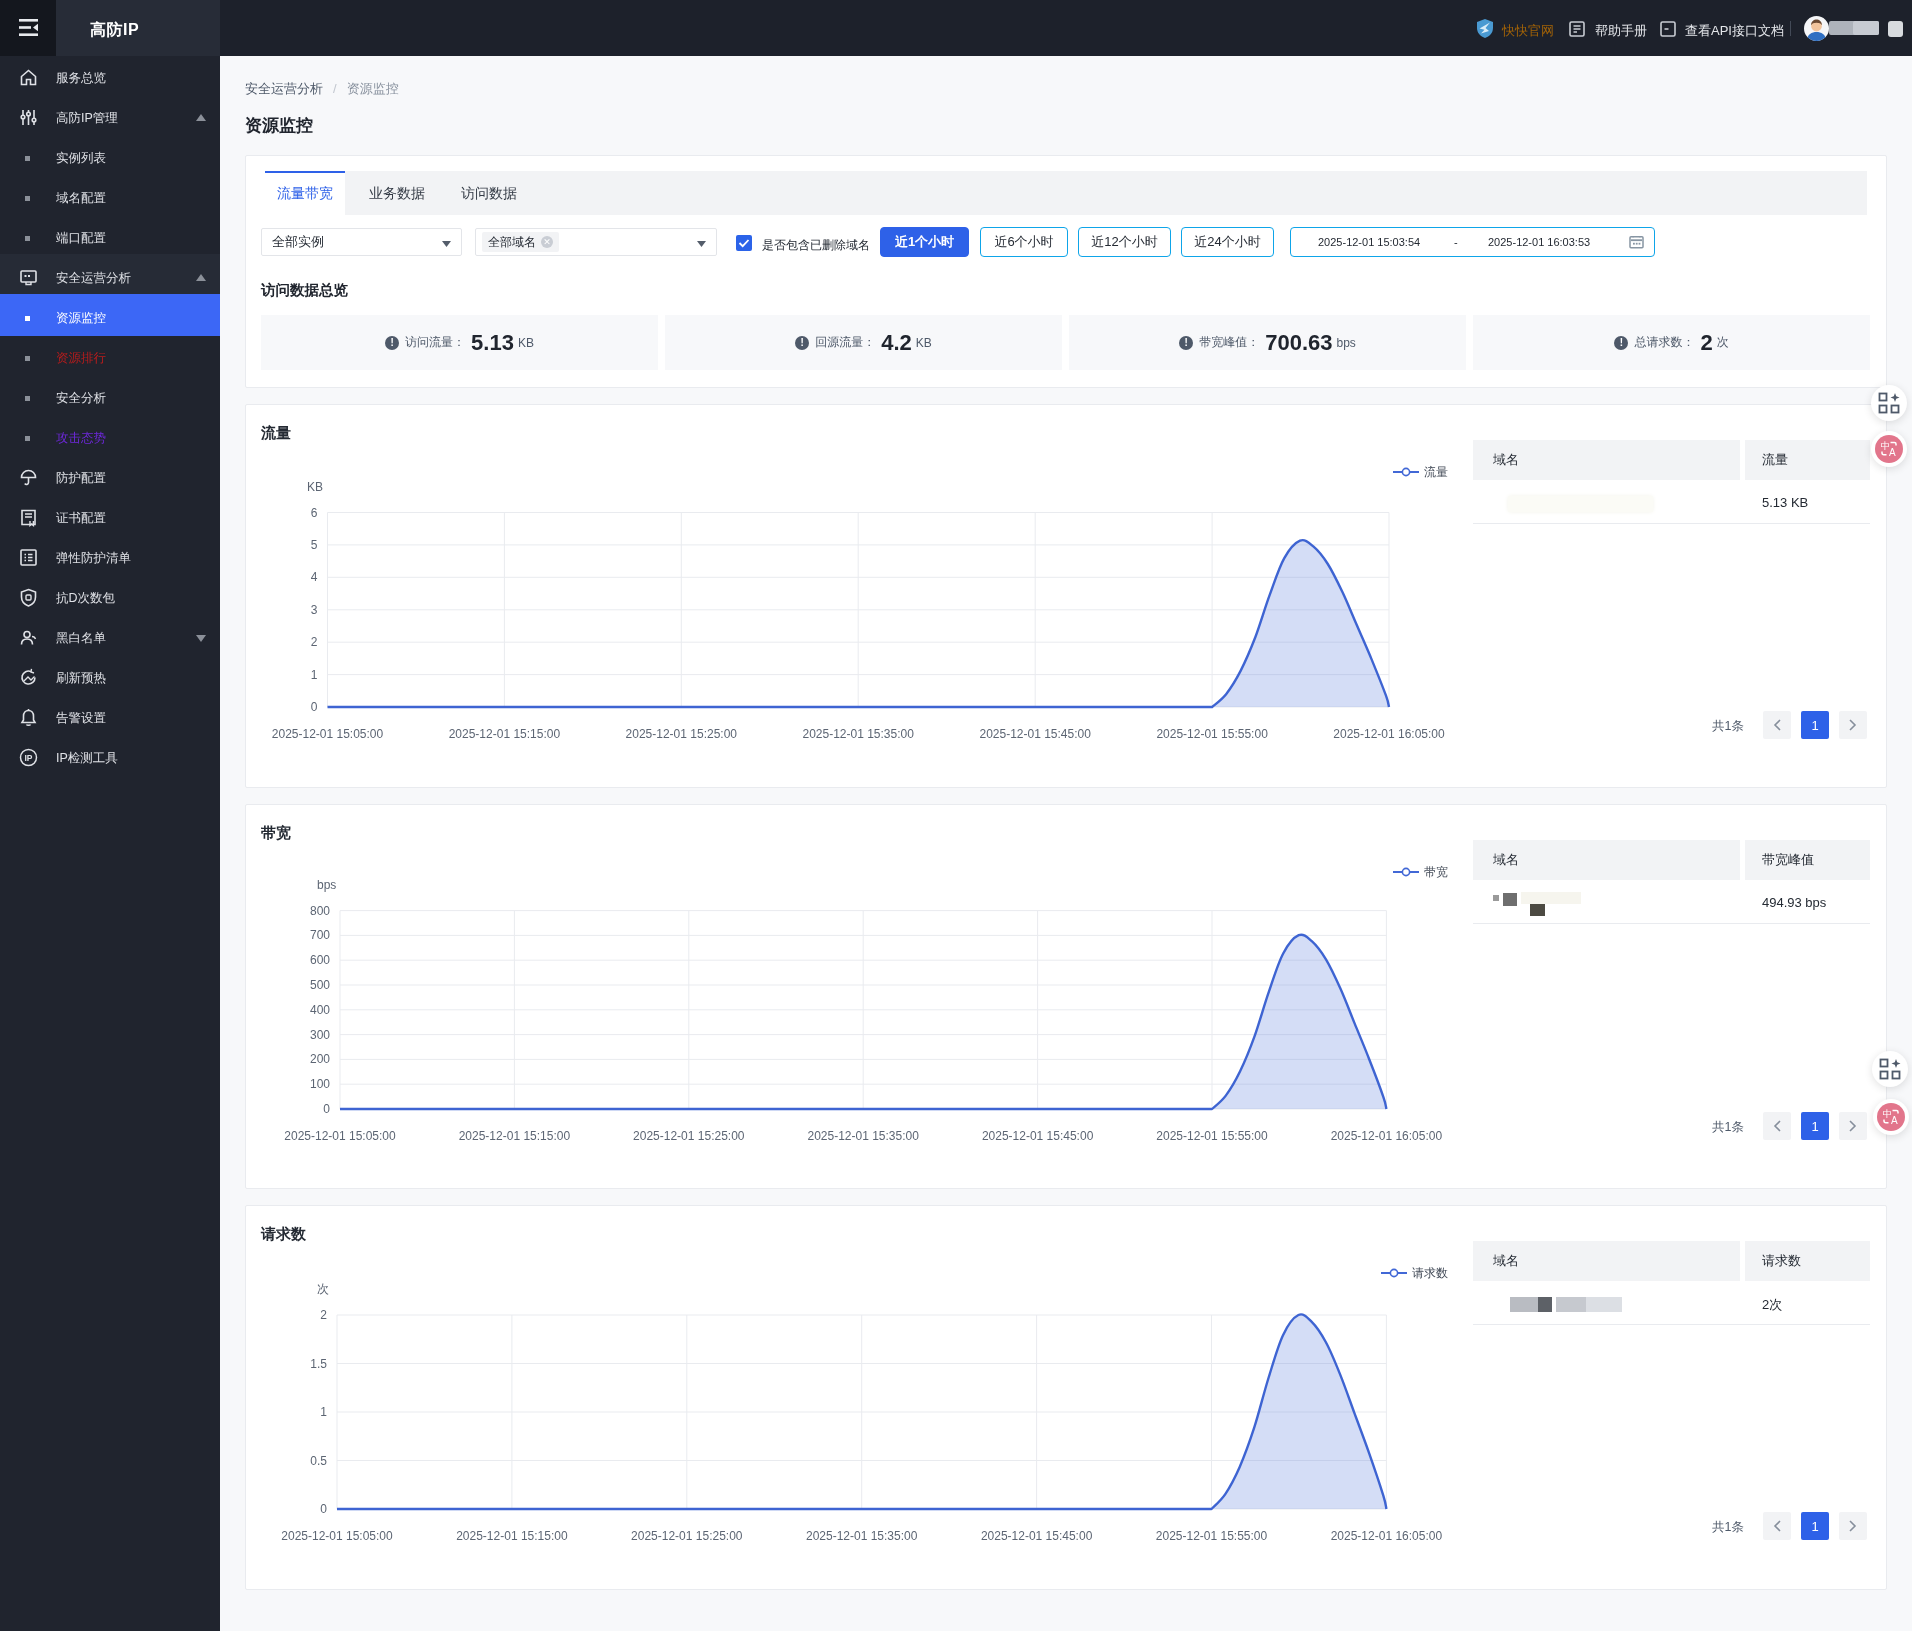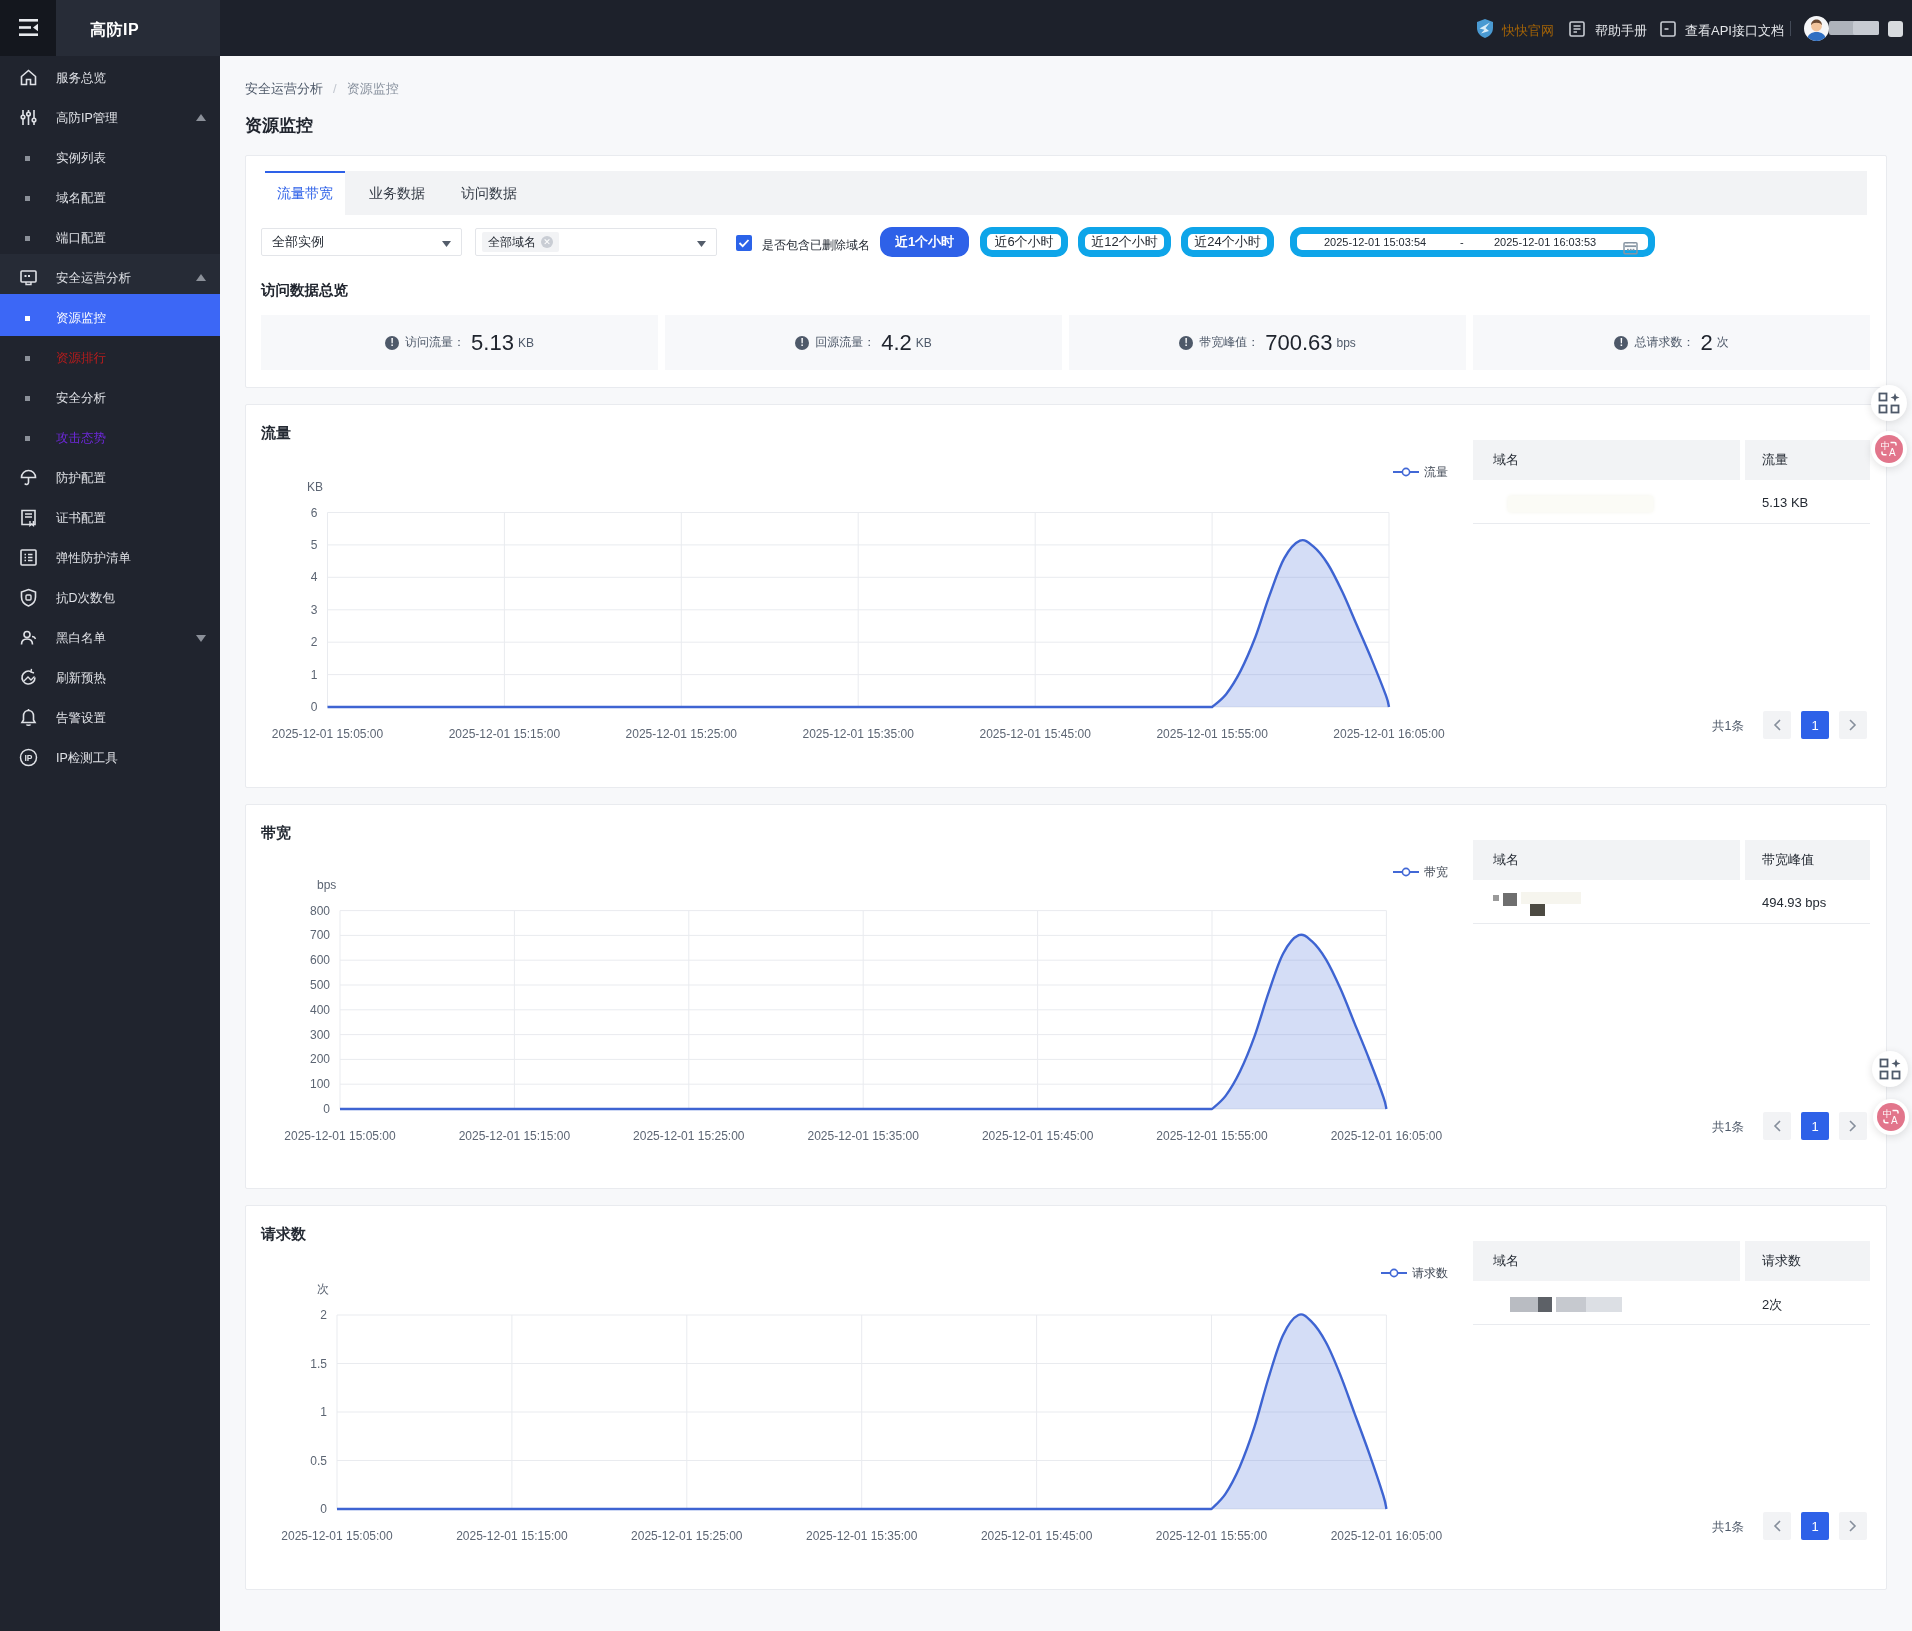--- a/index.html
+++ b/index.html
@@ -11,24 +11,24 @@
 .thead{position:absolute;background:#f2f3f5;display:flex;align-items:center;font-size:13px;color:#242a33;font-weight:400}
 .pgbtn{position:absolute;width:28px;height:28px;border-radius:2px;background:#f2f3f5;display:flex;align-items:center;justify-content:center;color:#6b7480;font-size:13px}
 .pgcur{background:#2e61e8;color:#fff}
 .mrow{position:absolute;left:0;width:220px;height:40px;display:flex;align-items:center;color:#dfe1e6;font-size:12.5px}
 .mrow .txt{position:absolute;left:56px;top:50%;transform:translateY(-50%)}
 .bullet{position:absolute;left:25px;width:5px;height:5px;background:#8b9099}
 .micon{position:absolute;left:19px;width:19px;height:19px}
 .stat{position:absolute;top:315px;width:397px;height:55px;background:#f7f8fa;display:flex;align-items:center;justify-content:center}
 .stat .ic{width:14px;height:14px;border-radius:50%;background:#4e5969;color:#fff;font-size:10px;font-weight:bold;display:flex;align-items:center;justify-content:center;margin-right:6px}
 .stat .lb{font-size:12px;color:#4e5969}
-.stat .num{font-size:22px;font-weight:normal;color:#20252e;margin:0 4px 0 6px}
+.stat .num{font-size:22px;font-weight:bold;color:#20252e;margin:0 4px 0 6px}
 .stat .un{font-size:12px;color:#4e5969}
 .fsel{position:absolute;top:228px;height:28px;border:1px solid #e3e5e9;border-radius:2px;background:#fff;display:flex;align-items:center;font-size:13px;color:#242a33}
-.fbtn{position:absolute;top:227px;height:30px;border:7px solid #0ea5e9;border-radius:12px;background:#fff;display:flex;align-items:center;justify-content:center;font-size:13px;color:#242a33}
+.fbtn{position:absolute;top:227px;height:30px;border:1px solid #0ea5e9;border-radius:4px;background:#fff;display:flex;align-items:center;justify-content:center;font-size:13px;color:#242a33}
 </style></head><body>
 <div class="page">
 <div class="abs" style="left:0;top:0;width:1912px;height:56px;background:#1d212b"></div>
 <div class="abs" style="left:0;top:0;width:56px;height:56px;background:#14171e"></div>
 <div class="abs" style="left:56px;top:0;width:164px;height:56px;background:#272c37"></div>
 <svg class="abs" style="left:19px;top:19px" width="20" height="18">
       <g fill="#e8eaee">
 <rect x="0" y="0" width="19" height="2.6"></rect>
         <rect x="0" y="7.2" width="12" height="2.6"></rect>
         <rect x="0" y="14.4" width="19" height="2.6"></rect>

